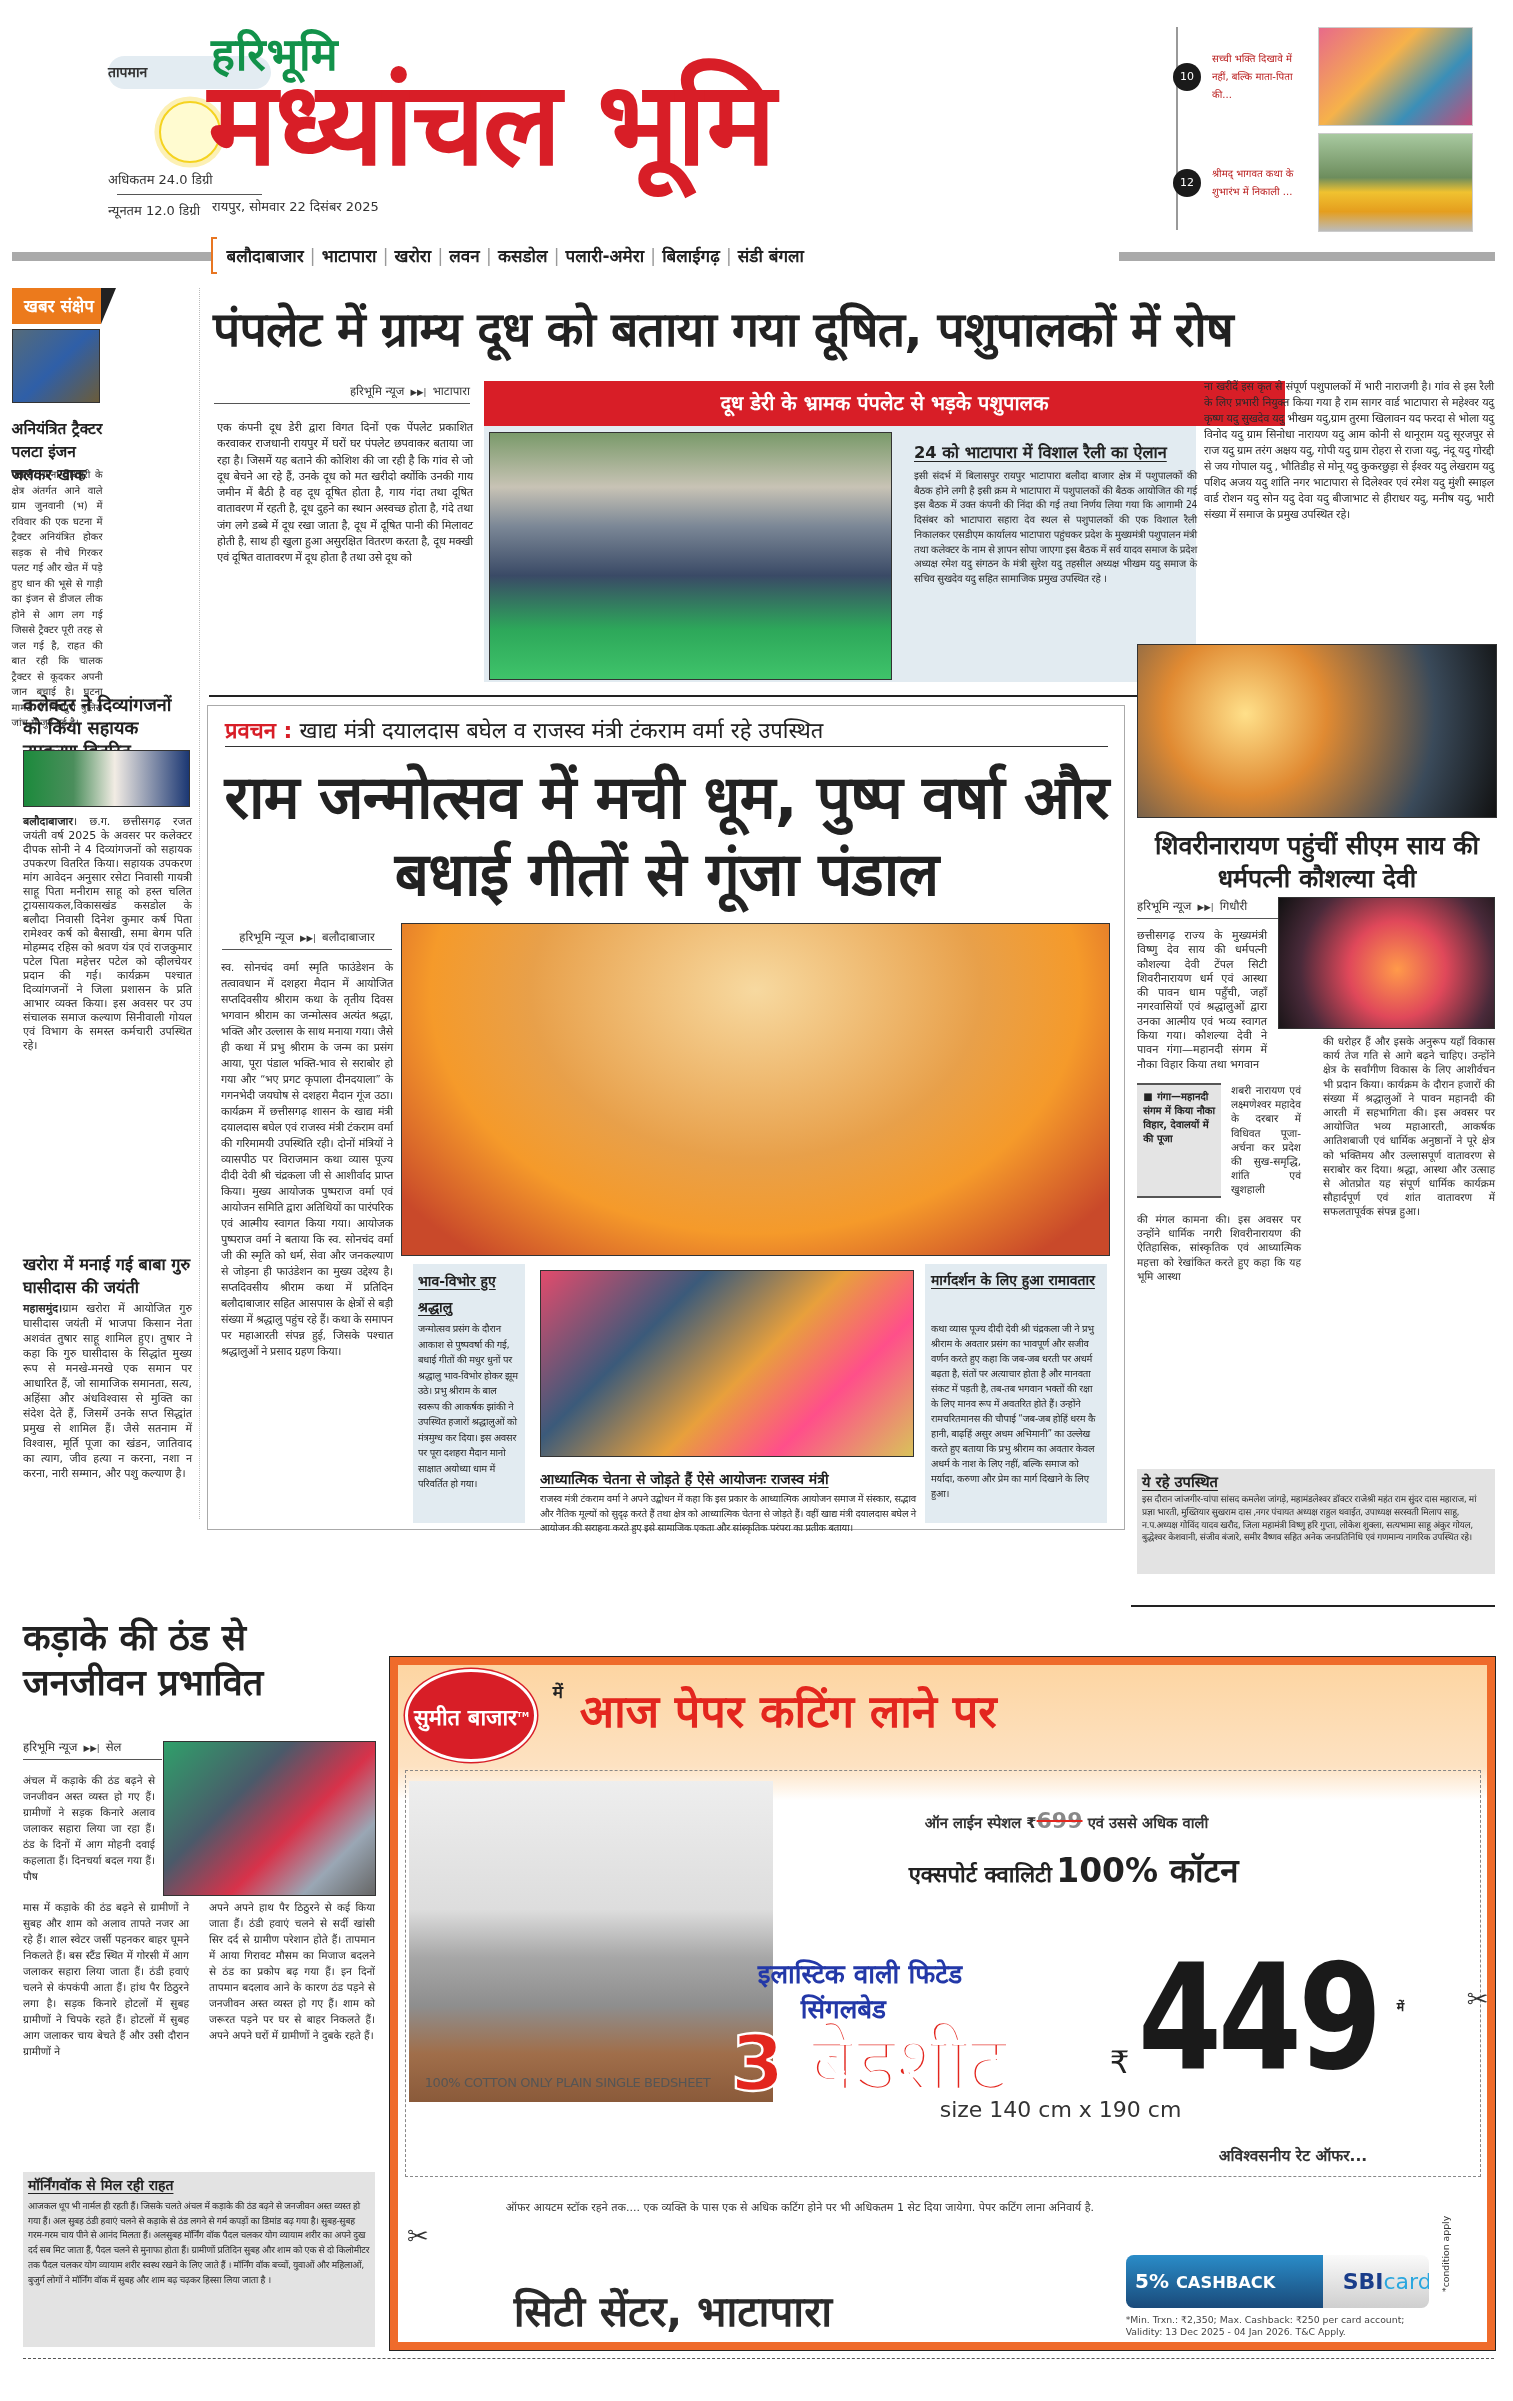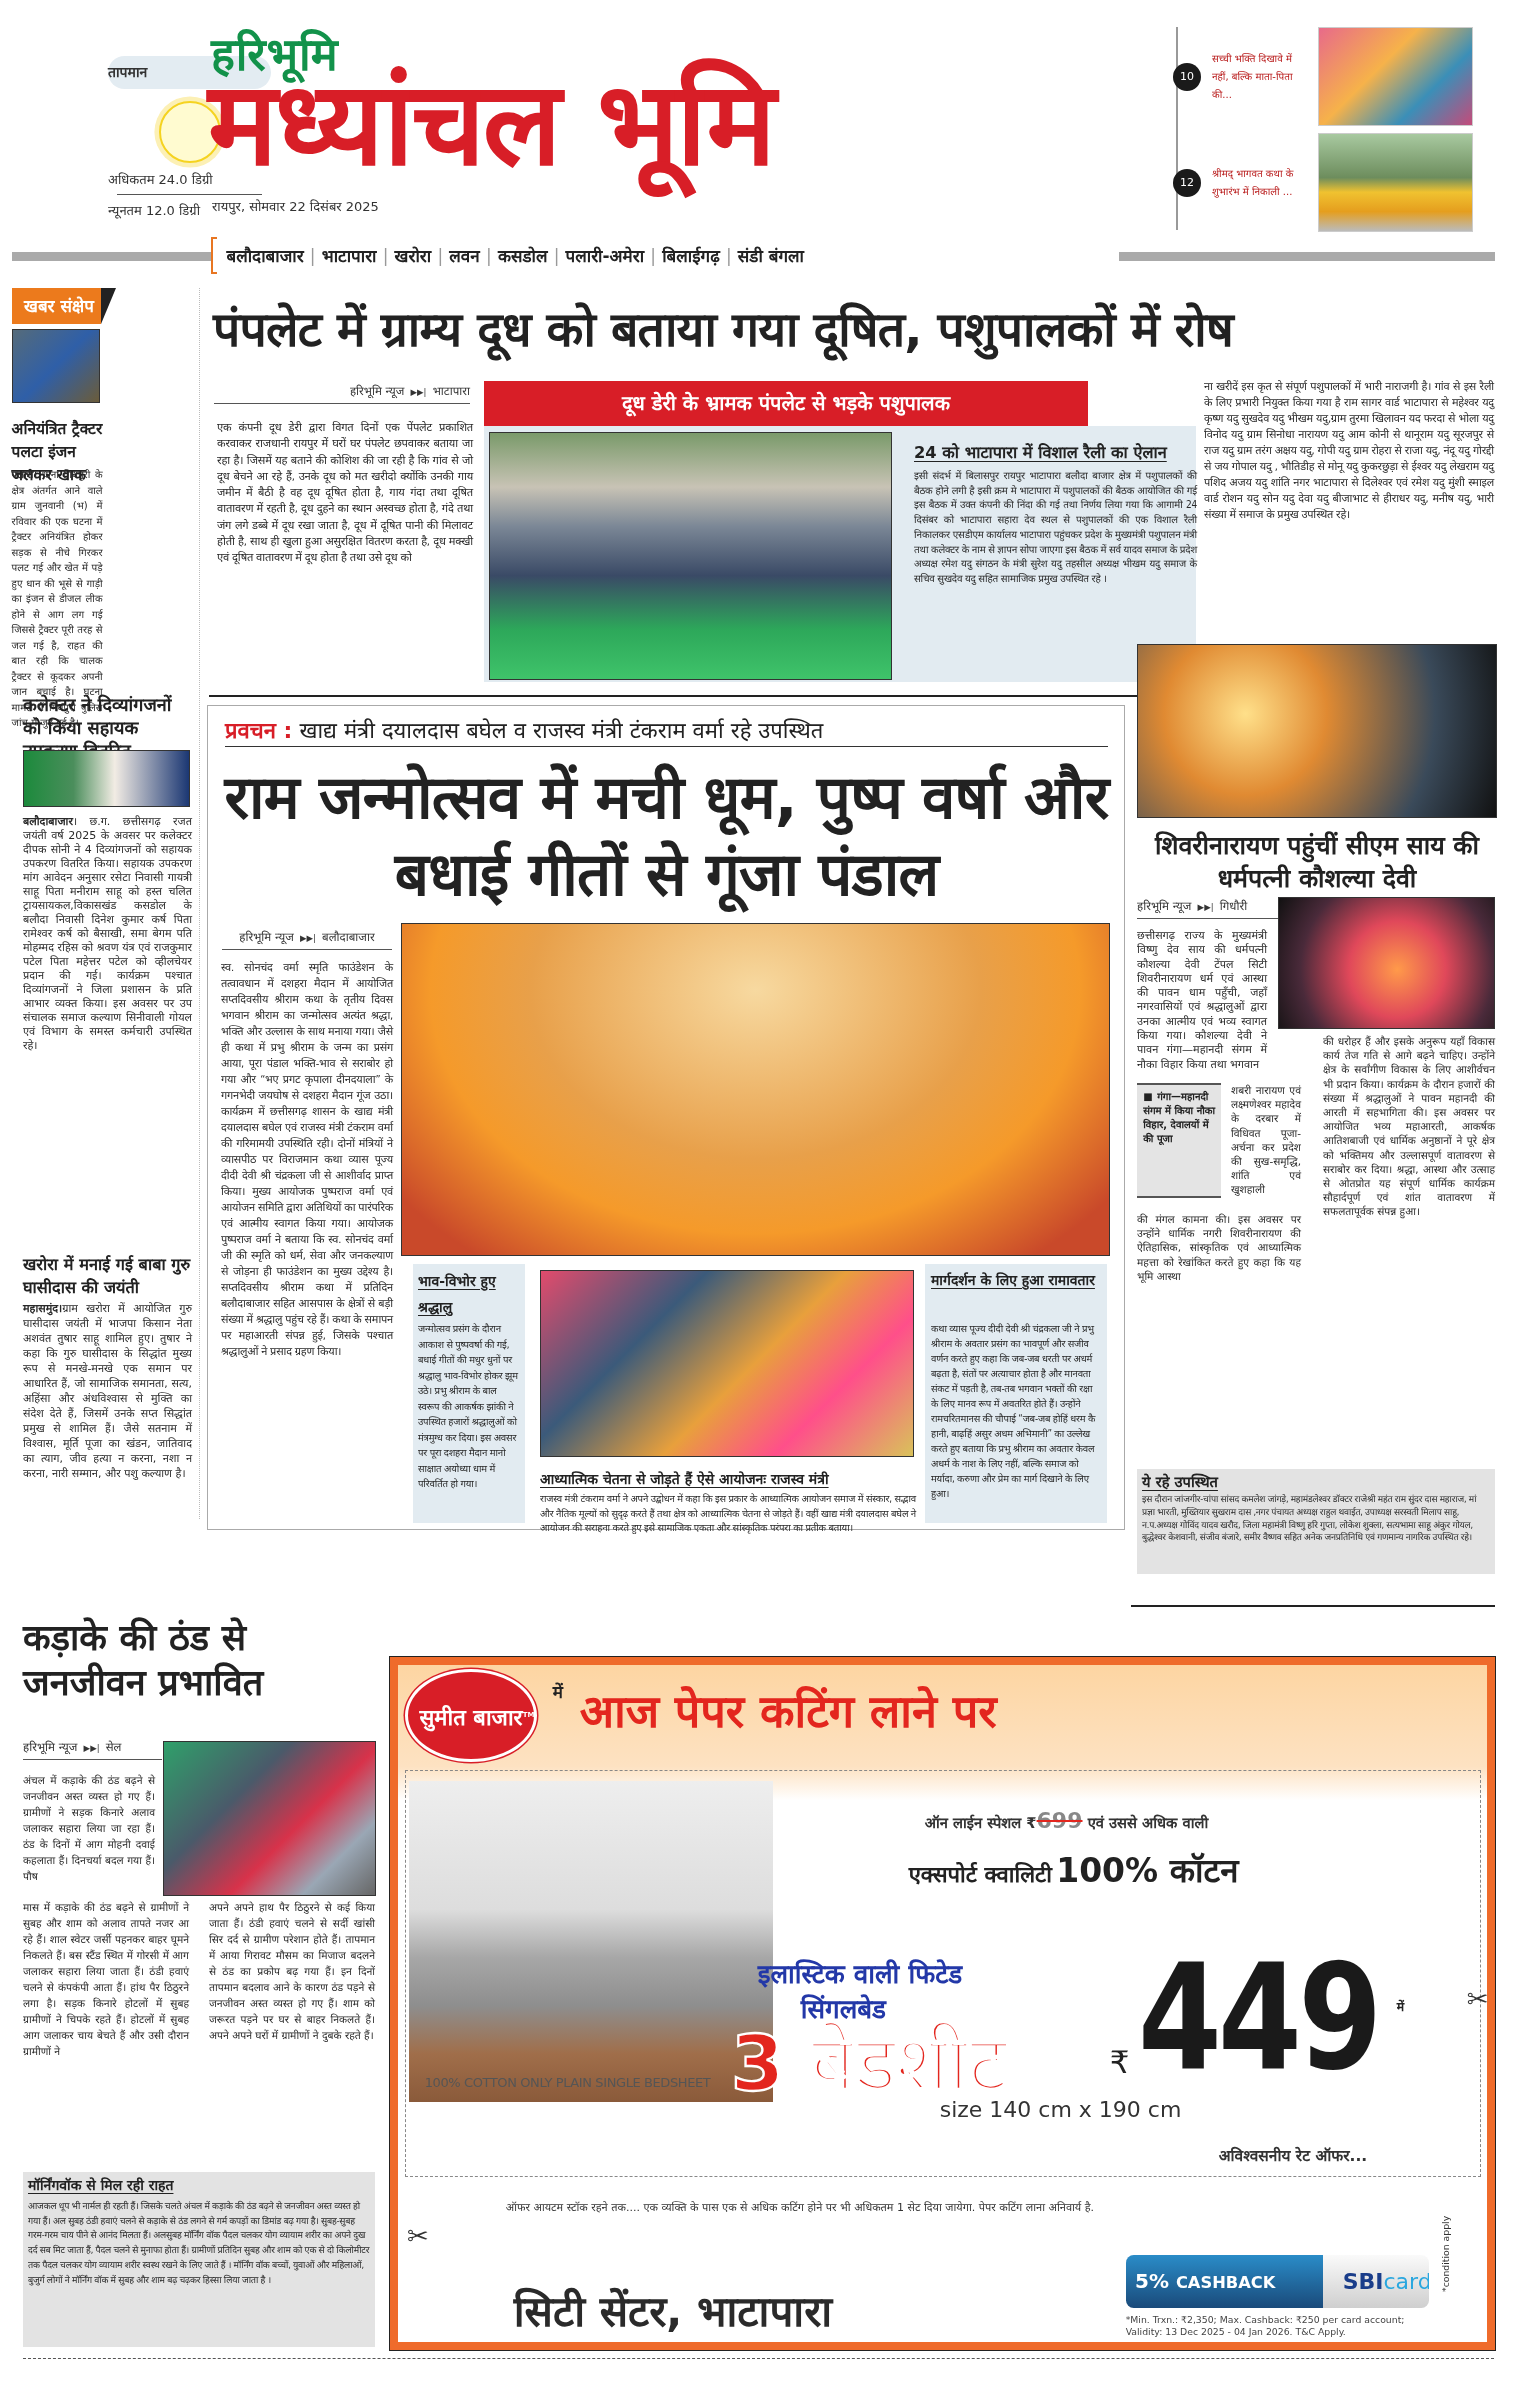--- a/index.html
+++ b/index.html
@@ -97,21 +97,21 @@
 
 <div class="abs h-bold" style="left:23px;top:1253px;width:170px;font-size:16.3px;line-height:23px">खरोरा में मनाई गई बाबा गुरु घासीदास की जयंती</div>
 <div class="abs txt" style="left:23px;top:1301px;width:169px;font-size:11px;line-height:15px"><b>महासमुंद।</b><span>ग्राम खरोरा में आयोजित गुरु घासीदास जयंती में भाजपा किसान नेता अशवंत तुषार साहू शामिल हुए। तुषार ने कहा कि गुरु घासीदास के सिद्धांत मुख्य रूप से मनखे-मनखे एक समान पर आधारित हैं, जो सामाजिक समानता, सत्य, अहिंसा और अंधविश्वास से मुक्ति का संदेश देते हैं, जिसमें उनके सप्त सिद्धांत प्रमुख से शामिल हैं। जैसे सतनाम में विश्वास, मूर्ति पूजा का खंडन, जातिवाद का त्याग, जीव हत्या न करना, नशा न करना, नारी सम्मान, और पशु कल्याण है।</span></div>
 
 <div class="abs dotsep" style="left:199px;top:288px;height:1231px"></div>
 
 <div class="abs h-bold" style="left:213px;top:298px;width:1286px;font-size:48px;line-height:62px;white-space:nowrap;letter-spacing:-0.8px">पंपलेट में ग्राम्य दूध को बताया गया दूषित, पशुपालकों में रोष</div>
 <div class="abs byline" style="left:214px;top:383px;width:256px;text-align:right"><span>हरिभूमि न्यूज</span><span class="arr">▶▶|</span><span>भाटापारा</span></div>
 <div class="abs ctxt" style="left:217px;top:420px;width:256px">एक कंपनी दूध डेरी द्वारा विगत दिनों एक पेंपलेट प्रकाशित करवाकर राजधानी रायपुर में घरों घर पंपलेट छपवाकर बताया जा रहा है। जिसमें यह बताने की कोशिश की जा रही है कि गांव से जो दूध बेचने आ रहे हैं, उनके दूध को मत खरीदो क्योंकि उनकी गाय जमीन में बैठी है वह दूध दूषित होता है, गाय गंदा तथा दूषित वातावरण में रहती है, दूध दुहने का स्थान अस्वच्छ होता है, गंदे तथा जंग लगे डब्बे में दूध रखा जाता है, दूध में दूषित पानी की मिलावट होती है, साथ ही खुला हुआ असुरक्षित वितरण करता है, दूध मक्खी एवं दूषित वातावरण में दूध होता है तथा उसे दूध को</div>
 
-<div class="abs red-band" style="left:484px;top:381px;width:604px;height:45px;font-size:20px;line-height:45px">दूध डेरी के भ्रामक पंपलेट से भड़के पशुपालक</div>
+<div class="abs red-band" style="left:484px;top:381px;width:801px;height:45px;font-size:20px;line-height:45px">दूध डेरी के भ्रामक पंपलेट से भड़के पशुपालक</div>
 <div class="abs sidehead" style="left:484px;top:426px;width:712px;height:256px"></div>
 <div class="abs photo" style="left:489px;top:432px;width:403px;height:248px;background:linear-gradient(180deg,#7a9a6a 0%,#c8c3b5 22%,#7b8796 38%,#3a4a66 58%,#2da85a 80%,#3fc36a 100%)"></div>
 <div class="abs underline-head" style="left:914px;top:441px;width:287px;font-size:16.3px">24 को भाटापारा में विशाल रैली का ऐलान</div>
 <div class="abs ctxt" style="left:914px;top:469px;width:283px;font-size:10px;line-height:14.7px">इसी संदर्भ में बिलासपुर रायपुर भाटापारा बलौदा बाजार क्षेत्र में पशुपालकों की बैठक होने लगी है इसी क्रम मे भाटापारा में पशुपालकों की बैठक आयोजित की गई इस बैठक में उक्त कंपनी की निंदा की गई तथा निर्णय लिया गया कि आगामी 24 दिसंबर को भाटापारा सहारा देव स्थल से पशुपालकों की एक विशाल रैली निकालकर एसडीएम कार्यालय भाटापारा पहुंचकर प्रदेश के मुख्यमंत्री पशुपालन मंत्री तथा कलेक्टर के नाम से ज्ञापन सोपा जाएगा इस बैठक में सर्व यादव समाज के प्रदेश अध्यक्ष रमेश यदु संगठन के मंत्री सुरेश यदु तहसील अध्यक्ष भीखम यदु समाज के सचिव सुखदेव यदु सहित सामाजिक प्रमुख उपस्थित रहे ।</div>
 <div class="abs ctxt" style="left:1204px;top:379px;width:290px;font-size:11px;line-height:16px">ना खरीदें इस कृत से संपूर्ण पशुपालकों में भारी नाराजगी है। गांव से इस रैली के लिए प्रभारी नियुक्त किया गया है राम सागर वार्ड भाटापारा से महेश्वर यदु कृष्ण यदु सुखदेव यदु भीखम यदु,ग्राम तुरमा खिलावन यद फरदा से भोला यदु विनोद यदु ग्राम सिनोधा नारायण यदु आम कोनी से थानूराम यदु सूरजपुर से राज यदु ग्राम तरंग अक्षय यदु, गोपी यदु ग्राम रोहरा से राजा यदु, नंदू यदु गोरद्दी से जय गोपाल यदु , भौतिडीह से मोनू यदु कुकरछुड़ा से ईश्वर यदु लेखराम यदु पशिद अजय यदु शांति नगर भाटापारा से दिलेश्वर एवं रमेश यदु मुंशी स्माइल वार्ड रोशन यदु सोन यदु देवा यदु बीजाभाट से हीराधर यदु, मनीष यदु, भारी संख्या में समाज के प्रमुख उपस्थित रहे।</div>
 <div class="abs" style="left:209px;top:695px;width:1286px;height:2.3px;background:#222"></div>
 
 <div class="abs" style="left:207px;top:705px;width:918px;height:825px;border:1.5px solid #aaa"></div>
 <div class="abs" style="left:225px;top:714px;width:883px;font-size:22px;border-bottom:1.5px solid #333;padding-bottom:1.5px;white-space:nowrap"><span style="color:#d81e27;font-weight:bold">प्रवचन :</span> <span>खाद्य मंत्री दयालदास बघेल व राजस्व मंत्री टंकराम वर्मा रहे उपस्थित</span></div>
 <div class="abs h-bold" style="left:221px;top:759px;width:891px;font-size:60px;line-height:77px;text-align:center;letter-spacing:-0.8px">राम जन्मोत्सव में मची धूम, पुष्प वर्षा और बधाई गीतों से गूंजा पंडाल</div>
@@ -151,21 +151,21 @@
 <div class="abs txt" style="left:23px;top:1772px;width:132px;font-size:10.5px;line-height:16px">अंचल में कड़ाके की ठंड बढ़ने से जनजीवन अस्त व्यस्त हो गए हैं। ग्रामीणों ने सड़क किनारे अलाव जलाकर सहारा लिया जा रहा हैं। ठंड के दिनों में आग मोहनी दवाई कहलाता हैं। दिनचर्या बदल गया हैं। पौष</div>
 <div class="abs txt" style="left:23px;top:1899px;width:166px;font-size:10.5px;line-height:16px">मास में कड़ाके की ठंड बढ़ने से ग्रामीणों ने सुबह और शाम को अलाव तापते नजर आ रहे हैं। शाल स्वेटर जर्सी पहनकर बाहर घूमने निकलते हैं। बस स्टैंड स्थित में गोरसी में आग जलाकर सहारा लिया जाता हैं। ठंडी हवाएं चलने से कंपकंपी आता हैं। हांथ पैर ठिठुरने लगा है। सड़क किनारे होटलों में सुबह ग्रामीणों ने चिपके रहते हैं। होटलों में सुबह आग जलाकर चाय बेचते हैं और उसी दौरान ग्रामीणों ने</div>
 <div class="abs txt" style="left:209px;top:1899px;width:166px;font-size:10.5px;line-height:16px">अपने अपने हाथ पैर ठिठुरने से कई किया जाता हैं। ठंडी हवाएं चलने से सर्दी खांसी सिर दर्द से ग्रामीण परेशान होते हैं। तापमान में आया गिरावट मौसम का मिजाज बदलने से ठंड का प्रकोप बढ़ गया हैं। इन दिनों तापमान बदलाव आने के कारण ठंड पड़ने से जनजीवन अस्त व्यस्त हो गए हैं। शाम को जरूरत पड़ने पर घर से बाहर निकलते हैं। अपने अपने घरों में ग्रामीणों ने दुबके रहते हैं।</div>
 <div class="abs" style="left:23px;top:2172px;width:352px;height:175px;background:#e3e3e3"></div>
 <div class="abs underline-head" style="left:28px;top:2175px;width:343px;font-size:14px">मॉर्निंगवॉक से मिल रही राहत</div>
 <div class="abs ctxt" style="left:28px;top:2199px;width:343px;font-size:9.1px;line-height:14.7px;text-align:left">आजकल धूप भी नार्मल ही रहती हैं। जिसके चलते अंचल में कड़ाके की ठंड बढ़ने से जनजीवन अस्त व्यस्त हो गया हैं। अल सुबह ठंडी हवाएं चलने से कड़ाके से ठंड लगने से गर्म कपड़ों का डिमांड बढ़ गया है। सुबह-सुबह गरम-गरम चाय पीने से आनंद मिलता हैं। अलसुबह मॉर्निंग वॉक पैदल चलकर योग व्यायाम शरीर का अपने दुख दर्द सब मिट जाता हैं, पैदल चलने से मुनाफा होता हैं। ग्रामीणों प्रतिदिन सुबह और शाम को एक से दो किलोमीटर तक पैदल चलकर योग व्यायाम शरीर स्वस्थ रखने के लिए जाते हैं । मॉर्निंग वॉक बच्चों, युवाओं और महिलाओं, बुजुर्ग लोगों ने मॉर्निंग वॉक में सुबह और शाम बढ़ चढ़कर हिस्सा लिया जाता है ।</div>
 <div class="abs" style="left:23px;top:2358px;width:1471px;border-top:1.5px dashed #555"></div>
 
 <div class="abs" style="left:389px;top:1656px;width:1107px;height:695px;border:0.8px solid #222;background:#ef6b2b;padding:7.7px">
   <div style="width:100%;height:100%;background:linear-gradient(180deg,#fdd5a2,#fde2c2 15%,#fff 20%);position:relative">
-    <div style="position:absolute;left:7.7px;top:4.6px;width:132px;height:93px;border-radius:50%;background:#d81e27;border:3.1px solid #fff;box-shadow:0 0 0 1.5px #d81e27;color:#fff;font-size:22px;font-weight:bold;text-align:right;line-height:87px"><span>सुमीत बाजार</span><sup style="font-size:7px">TM</sup></div>
+    <div style="position:absolute;left:7.7px;top:4.6px;width:132px;height:93px;border-radius:50%;background:#d81e27;border:3.1px solid #fff;box-shadow:0 0 0 1.5px #d81e27;color:#fff;font-size:22px;font-weight:bold;text-align:center;line-height:87px"><span>सुमीत बाजार</span><sup style="font-size:7px">TM</sup></div>
     <div style="position:absolute;left:155px;top:15.5px;font-size:17px;font-weight:bold;color:#222">में</div>
     <div style="position:absolute;left:182px;top:14px;font-size:45px;font-weight:bold;color:#e3261e;white-space:nowrap">आज पेपर कटिंग लाने पर</div>
 
     <div class="offer-dash" style="position:absolute;left:7.7px;top:105px;width:1076px;height:407px"></div>
     <div style="position:absolute;left:11px;top:116px;width:364px;height:321px;background:linear-gradient(180deg,#eee 0%,#ddd 40%,#a7a7a7 55%,#8e8e8e 70%,#a06e4a 85%,#8a5a3a 100%)"></div>
     <div style="position:absolute;left:27px;top:410px;font-size:13px;color:#555;letter-spacing:-0.4px">100% COTTON ONLY PLAIN  SINGLE BEDSHEET</div>
 
     <div style="position:absolute;left:527px;top:143px;font-size:14.7px;font-weight:bold;color:#333;white-space:nowrap"><span>ऑन लाईन स्पेशल ₹</span><span style="font-size:22px;color:#888;text-decoration:line-through;text-decoration-color:#e3261e;text-decoration-thickness:2.3px">699</span> <span>एवं उससे अधिक वाली</span></div>
     <div style="position:absolute;left:511px;top:182px;white-space:nowrap;color:#222;font-weight:bold"><span style="font-size:22px">एक्सपोर्ट क्वालिटी</span> <span style="font-size:33px">100% कॉटन</span></div>
     <div style="position:absolute;left:360px;top:290px;font-size:26px;font-weight:bold;color:#2338a8">इलास्टिक वाली फिटेड</div>

